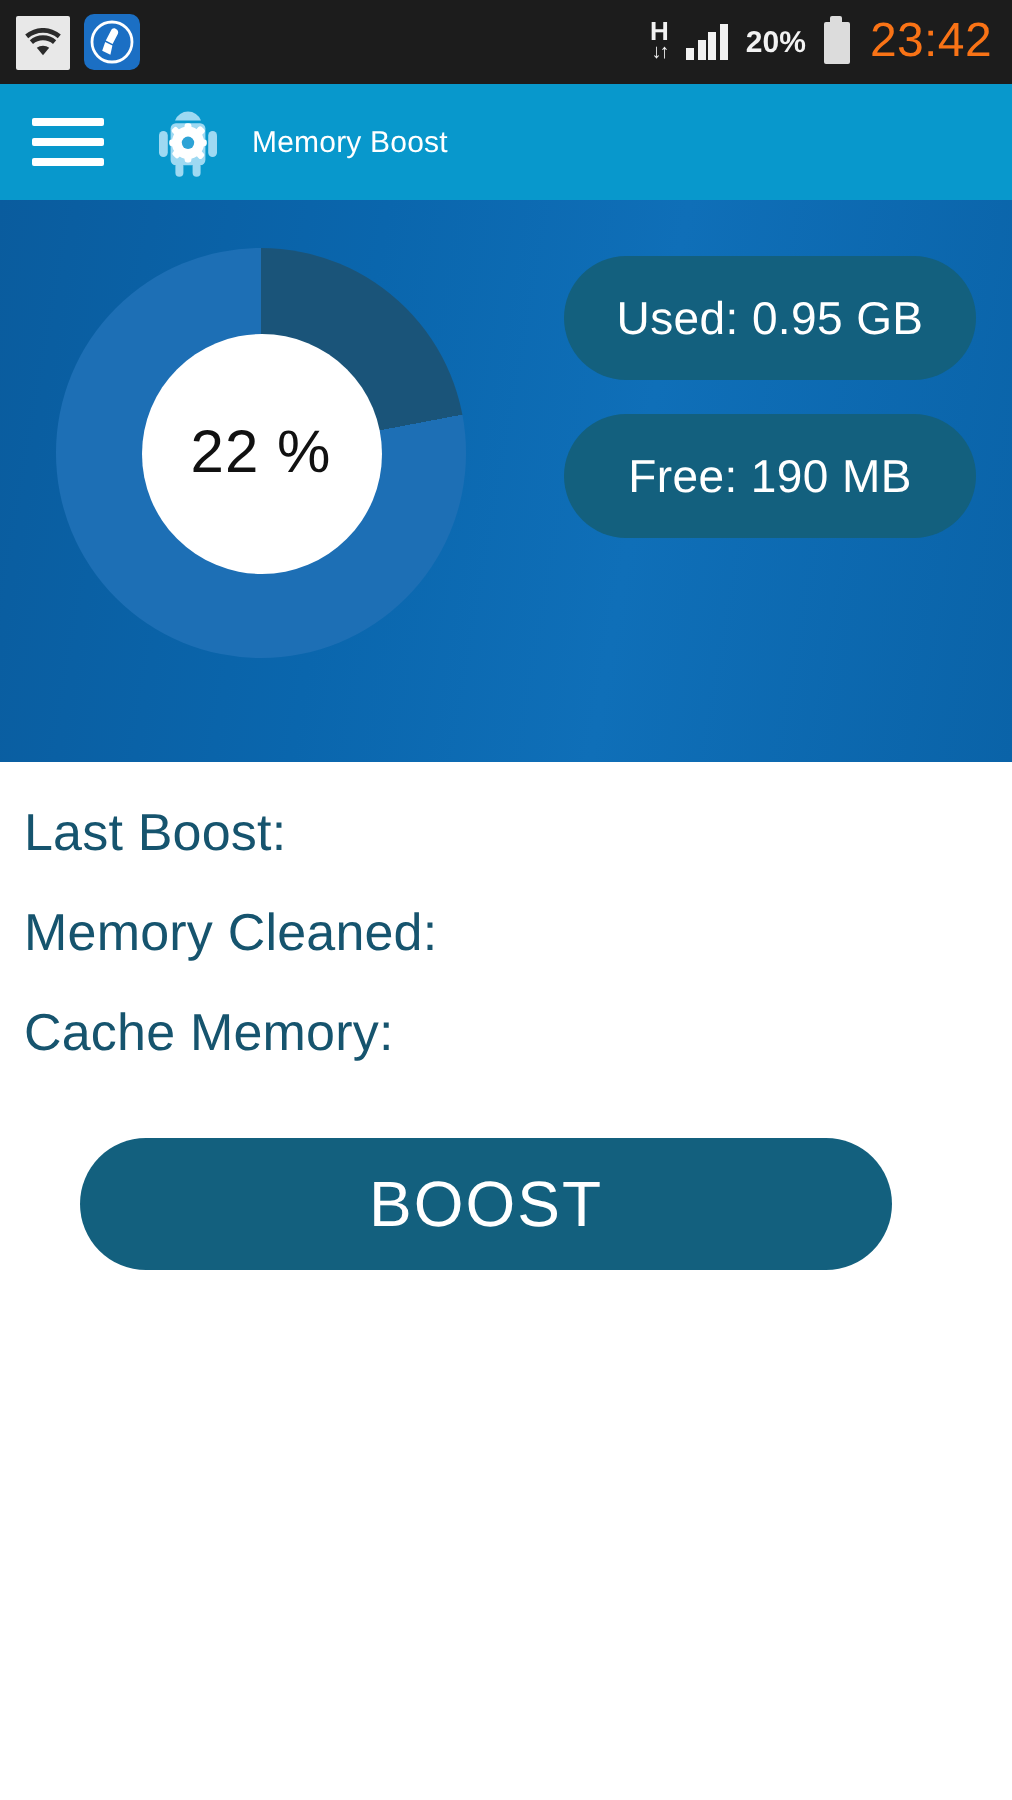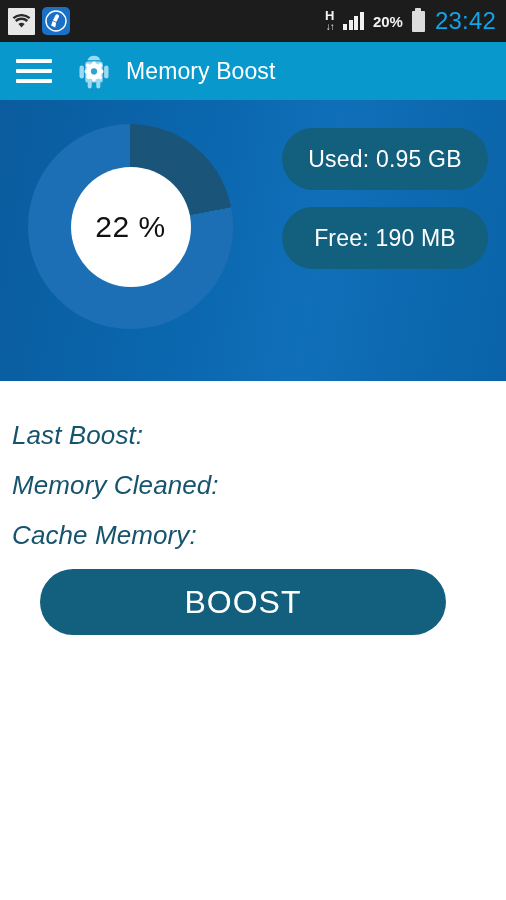--- a/index.html
+++ b/index.html
@@ -116,21 +116,21 @@
     content: "";
     position: absolute;
     top: -3px;
     left: 3.5px;
     width: 6px;
     height: 3px;
     background: #dcdcdc;
     border-radius: 1px 1px 0 0;
   }
   .clock {
-    color: #0ea5e9;
+    color: #f97316;
     font-size: 24px;
     letter-spacing: 0.2px;
     margin-left: 1px;
   }
 
   
   .appbar {
     height: 58px;
     background: #0898cc;
     display: flex;
@@ -158,21 +158,21 @@
     margin-left: 22px;
     width: 40px;
     height: 40px;
     display: flex;
     align-items: center;
     justify-content: center;
   }
   .app-title {
     margin-left: 12px;
     color: #ffffff;
-    font-size: 23px;
+    font-size: 15px;
     letter-spacing: 0.1px;
   }
 
   
   .hero {
     position: relative;
     height: 281px;
     background: linear-gradient(100deg, #0a5c9e 0%, #0a66ad 35%, #0f6fb8 62%, #0a63a8 100%);
     display: flex;
     align-items: center;
@@ -234,23 +234,22 @@
     padding: 0 8px;
     cursor: default;
   }
 
   
   .info {
     padding: 20px 0 0 12px;
   }
   .info-row {
     display: flex;
-    align-items: flex-end;
+    align-items: flex-start;
     height: 50px;
-    font-style: italic;
   }
   .info-label {
     color: #16546e;
     font-size: 26px;
     letter-spacing: 0.1px;
   }
   .info-value {
     color: #16546e;
     font-size: 26px;
     margin-left: 8px;

